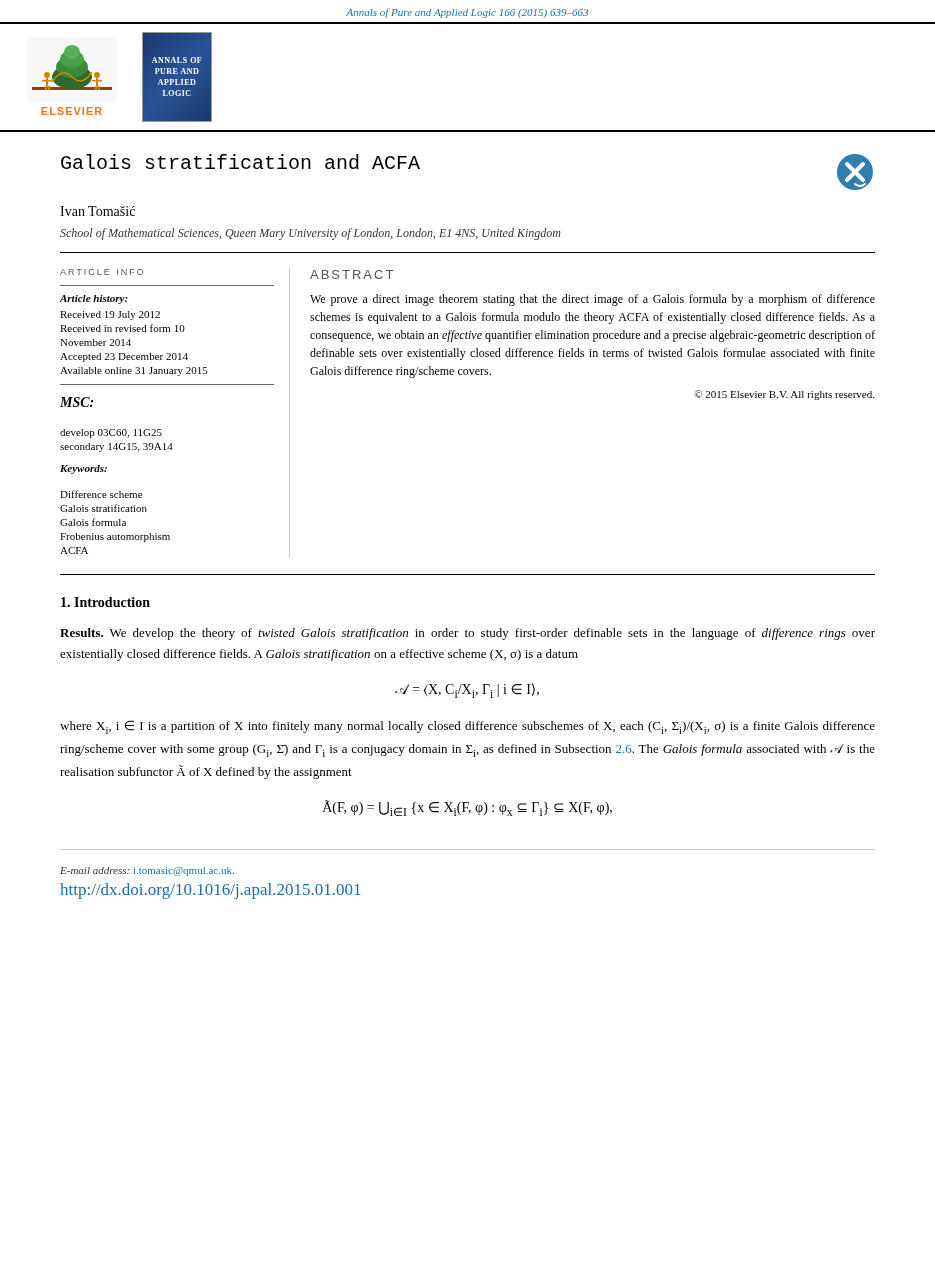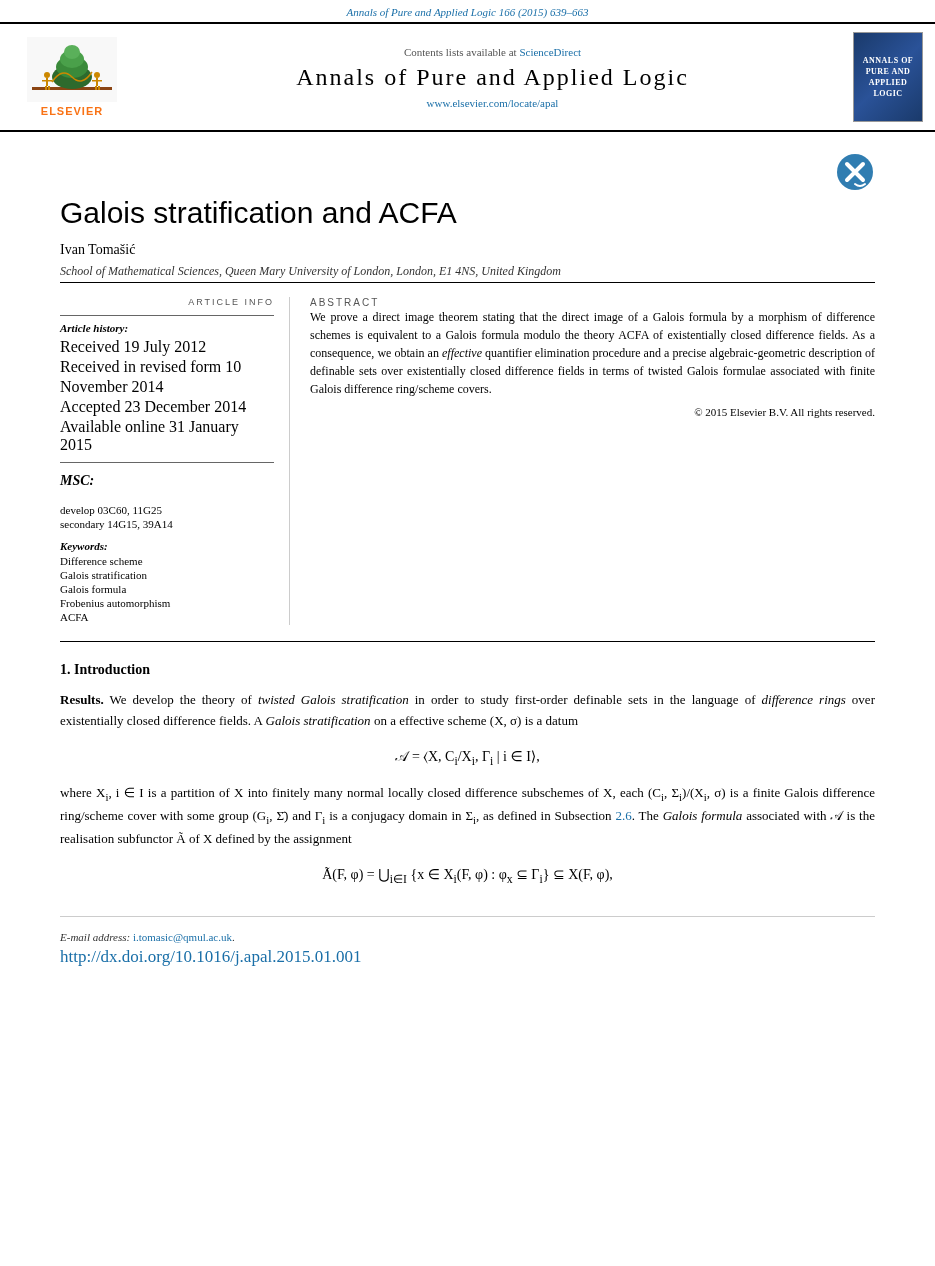--- a/index.html
+++ b/index.html
@@ -114,21 +114,21 @@
       font-size: 14px;
       margin-bottom: 6px;
     }
 
     .affiliation {
       font-size: 12px;
       font-style: italic;
       color: #333;
       margin-bottom: 14px;
       border-bottom: 1px solid #000;
-      padding-bottom: 3px;
+      padding-bottom: 11px;
     }
 
     
     .two-col {
       display: flex;
       gap: 20px;
       margin-bottom: 16px;
     }
 
     .article-info {
@@ -139,32 +139,31 @@
       font-size: 11px;
     }
 
     .info-section-title {
       font-family: Arial, sans-serif;
       font-size: 9px;
       letter-spacing: 2px;
       text-transform: uppercase;
       color: #555;
       margin-bottom: 8px;
-      text-align: right;
     }
 
     .history-label {
       font-style: italic;
       font-size: 11px;
       font-weight: bold;
       margin-bottom: 4px;
     }
 
     .history-item {
-      font-size: 16px;
+      font-size: 11px;
       margin-bottom: 2px;
     }
 
     .msc-label {
       font-style: italic;
       font-size: 14px;
       font-weight: bold;
       margin-top: 10px;
       margin-bottom: 15px;
     }
@@ -172,38 +171,39 @@
     .msc-item {
       font-size: 11px;
       margin-bottom: 2px;
     }
 
     .keywords-label {
       font-style: italic;
       font-size: 11px;
       font-weight: bold;
       margin-top: 10px;
-      margin-bottom: 3px;
+      margin-bottom: 14px;
     }
 
     .keyword-item {
       font-size: 11px;
       margin-bottom: 2px;
     }
 
     .abstract-col {
       flex: 1;
     }
 
     .abstract-title {
       font-family: Arial, sans-serif;
-      font-size: 10px;
+      font-size: 13px;
       letter-spacing: 2px;
       text-transform: uppercase;
       color: #555;
+      margin-bottom: 8px;
     }
 
     .abstract-text {
       font-size: 12px;
       line-height: 1.5;
       text-align: justify;
     }
 
     .abstract-text em {
       font-style: italic;
@@ -328,40 +328,33 @@
       <rect x="65" y="43" width="4" height="1.5" fill="#cc8800"></rect>
       <rect x="71" y="43" width="4" height="1.5" fill="#cc8800"></rect>
       <rect x="68" y="49" width="2" height="4" fill="#cc8800"></rect>
       <rect x="71" y="49" width="2" height="4" fill="#cc8800"></rect>
 
       <path d="M25 45 Q35 30 45 40 Q55 50 65 35" stroke="#cc8800" stroke-width="1.5" fill="none"></path>
     </svg>
     <div class="elsevier-wordmark">ELSEVIER</div>
   </div>
 
-  <div class="journal-center">
-    <div class="sciencedirect-link">
-      Contents lists available at <span class="link-text">ScienceDirect</span>
-    </div>
-    <div class="journal-title-header">Annals of Pure and Applied Logic</div>
-    <div class="journal-url link-text">www.elsevier.com/locate/apal</div>
-  </div>
 
   <div class="journal-cover">
     <div style="font-size:8px; font-weight:bold; letter-spacing:0.5px; line-height:1.4;">ANNALS OF
 PURE AND
 APPLIED LOGIC</div>
   </div>
 </div>
 
 <div class="main-content">
 
   <div class="article-title">
     <div>
-      <h1 style="font-size:30px; font-weight:normal; font-family:Liberation Sans, sans-serif;margin-top:44px;">Galois stratification and ACFA</h1>
+      <h1 style="font-size:20px; font-weight:normal; font-family:Liberation Mono, monospace;">Galois stratification and ACFA</h1>
     </div>
 
     <svg class="crossmark" viewBox="0 0 40 40" xmlns="http://www.w3.org/2000/svg">
       <circle cx="20" cy="20" r="18" fill="#1a6fa8" opacity="0.9"></circle>
       <path d="M12 12 L28 28 M28 12 L12 28" stroke="white" stroke-width="4" stroke-linecap="round"></path>
       <path d="M20 32 Q25 36 30 32" stroke="white" stroke-width="2" fill="none" stroke-linecap="round"></path>
     </svg>
   </div>
 
   <div class="author-name">Ivan Tomašić</div>

